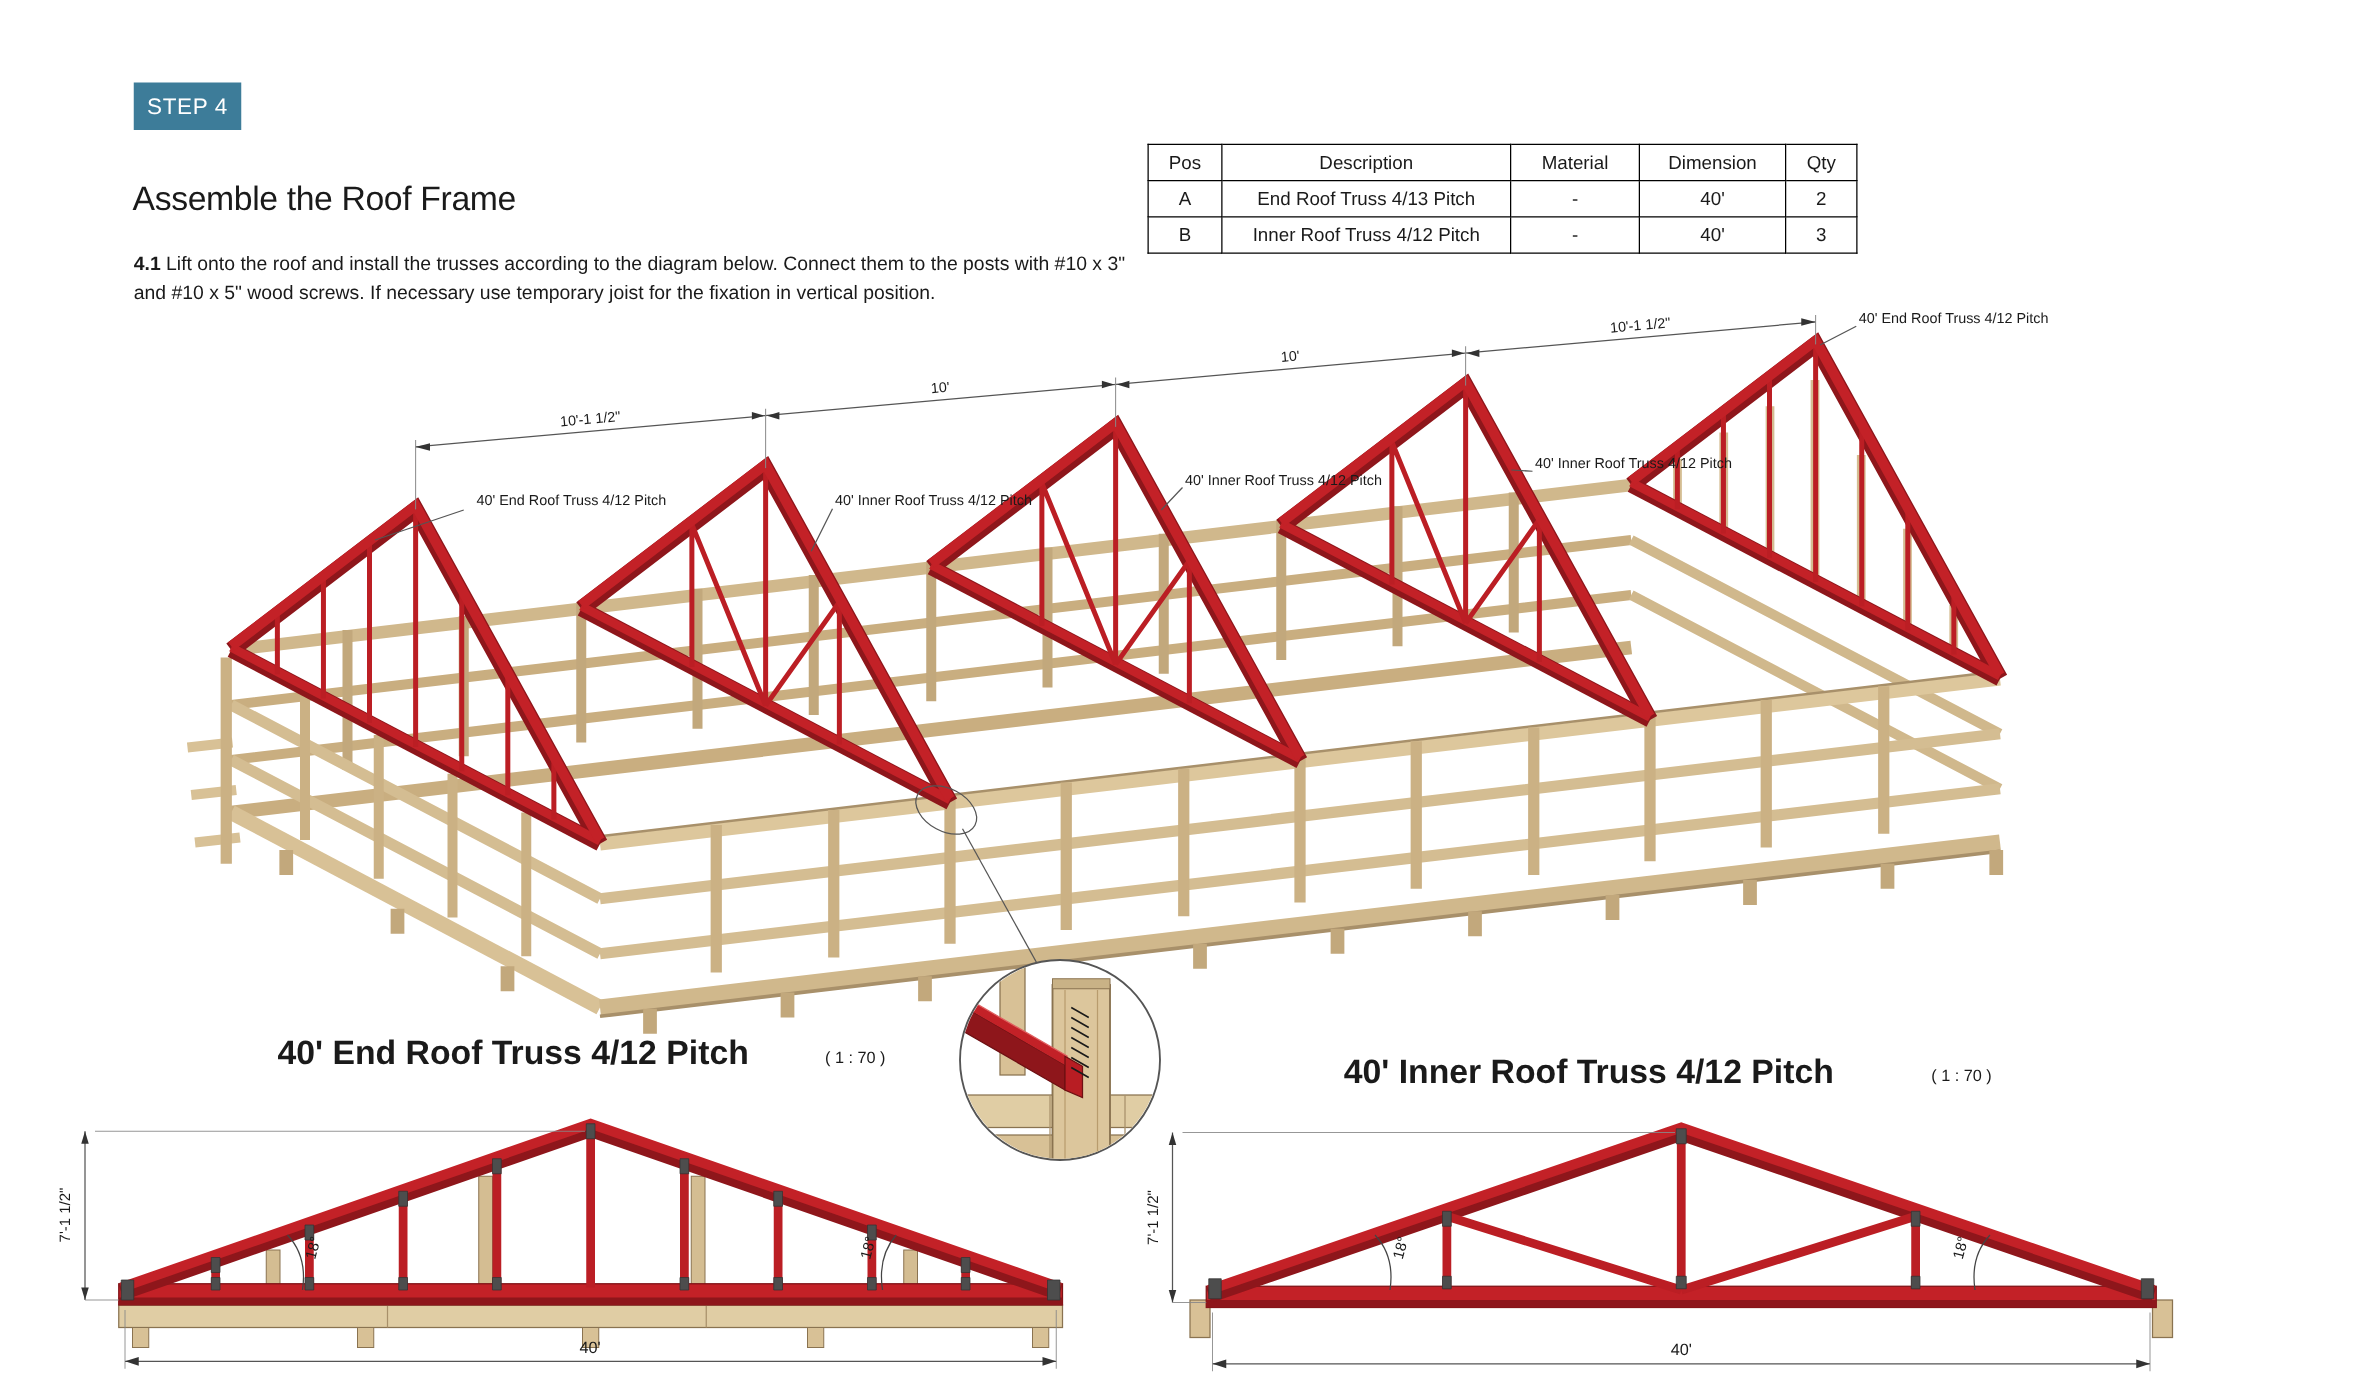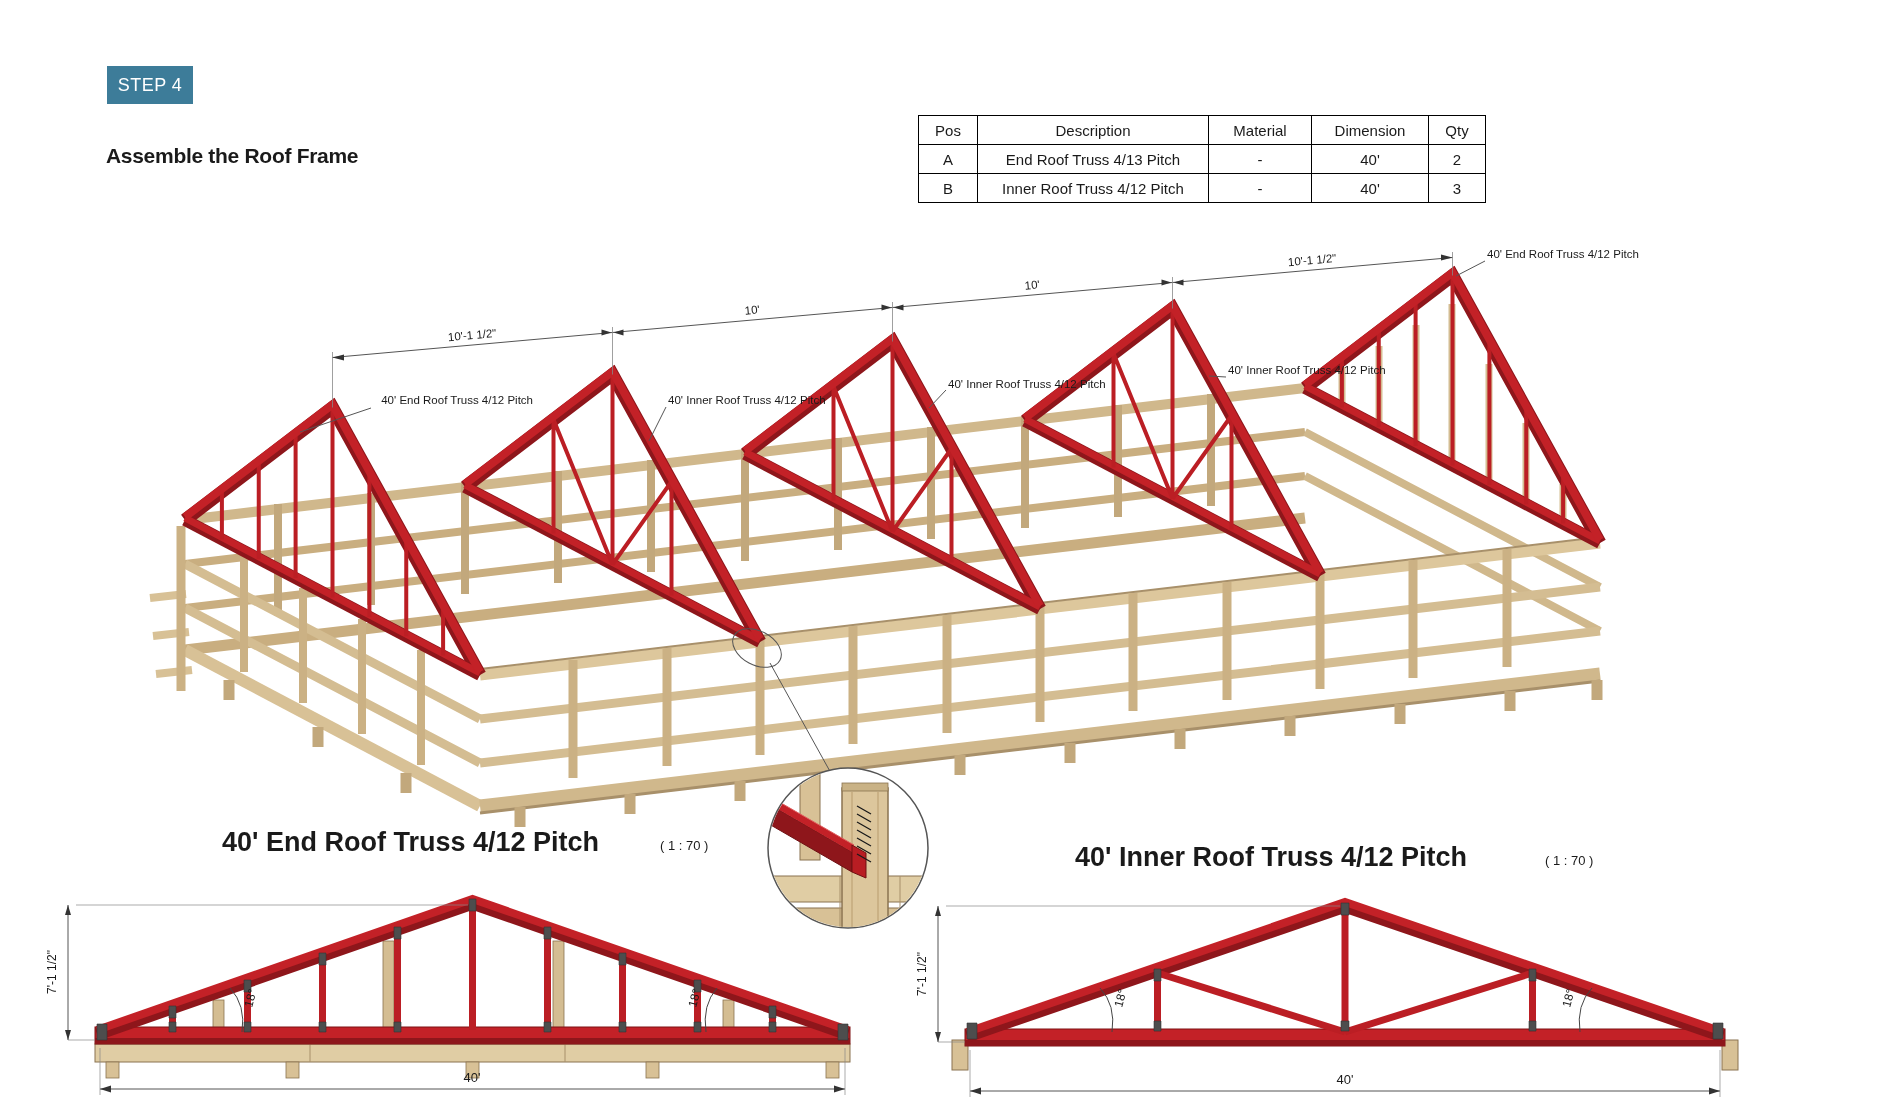--- a/index.html
+++ b/index.html
@@ -1,21 +1,21 @@
 <!DOCTYPE html>
 <html><head>
 <meta charset="utf-8">
 <style>
   html,body{margin:0;padding:0;background:#fff;}
   .page{position:relative;width:1900px;height:1118px;background:#fff;overflow:hidden;
         font-family:"Liberation Sans",sans-serif;color:#1a1a1a;}
   .badge{position:absolute;left:107px;top:66px;width:86px;height:38px;display:flex;
          align-items:center;justify-content:center;color:#fff;font-weight:normal;
          font-size:18px;letter-spacing:.5px;}
-  .heading{position:absolute;left:106px;top:144px;font-size:21px;font-weight:700;
+  .heading{position:absolute;left:106px;top:144px;font-size:27px;font-weight:400;
            letter-spacing:-.3px;}
   .instruction{position:absolute;left:107px;top:200px;width:810px;font-size:15.5px;
                line-height:1.5;}
   .parts-table{position:absolute;left:918px;top:115px;border-collapse:collapse;
                font-size:15px;}
   .parts-table td,.parts-table th{border:1.6px solid #000;text-align:center;
                font-weight:normal;padding:0 8px;height:28px;}
   .col-pos{width:42px;} .col-desc{width:214px;} .col-mat{width:86px;margin-left:36px;}
   .col-dim{width:100px;} .col-qty{width:40px;}
   svg text{font-family:"Liberation Sans",sans-serif;fill:#1a1a1a;}
@@ -28,20 +28,21 @@
 </style>
 </head>
 <body>
 
 <div class="page">
 
   <div class="badge" style="background:#3d7c99">STEP 4</div>
 
   <div class="heading">Assemble the Roof Frame</div>
 
+  <div class="instruction"><b>4.1</b><span> Lift onto the roof and install the trusses according to the diagram below. Connect them to the posts with #10 x 3" and #10 x 5" wood screws. If necessary use temporary joist for the fixation in vertical position.</span></div>
 
   <table class="parts-table">
     <tbody>
         <tr>
       <th class="col-pos">Pos</th>
       <th class="col-desc">Description</th>
       <th class="col-mat">Material</th>
       <th class="col-dim">Dimension</th>
       <th class="col-qty">Qty</th>
     </tr>

